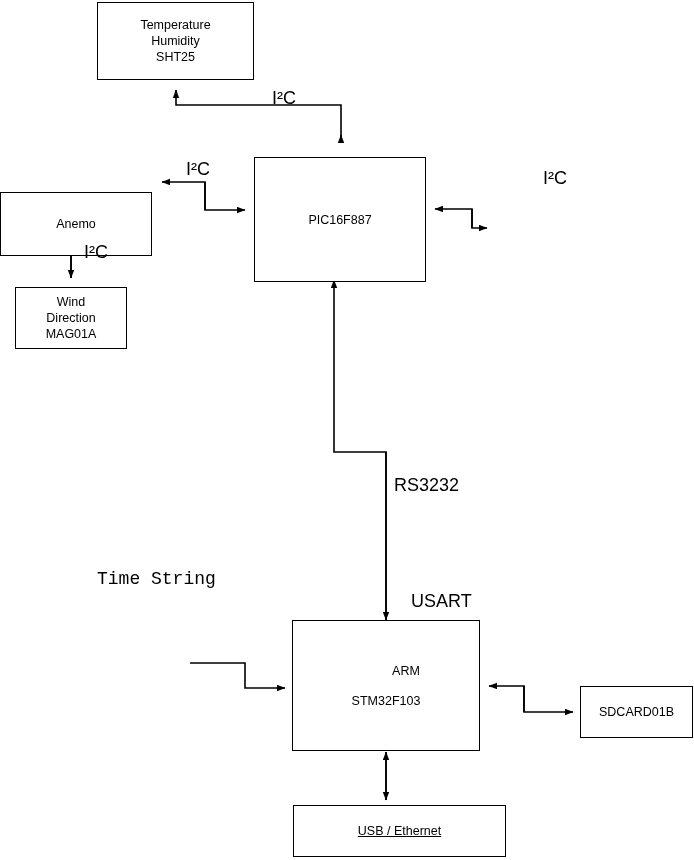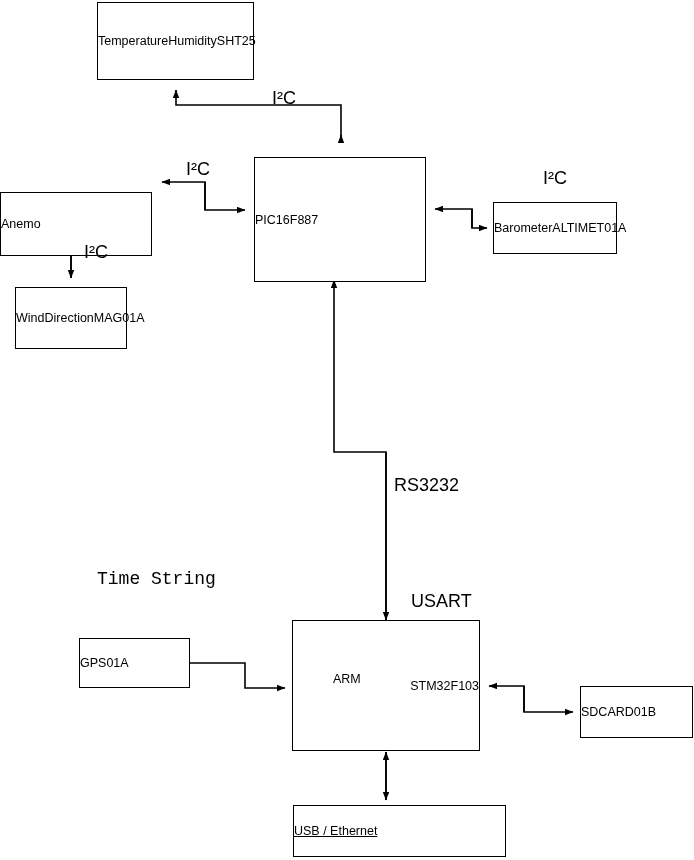--- a/index.html
+++ b/index.html
@@ -22,22 +22,23 @@
     width: 694px;
     height: 860px;
     pointer-events: none;
   }
   .node {
     position: absolute;
     box-sizing: border-box;
     border: 1.6px solid #000000;
     background: #ffffff;
     display: flex;
+    flex-direction: column;
     align-items: center;
-    justify-content: space-between;
+    justify-content: center;
     text-align: center;
     font-size: 12.5px;
     line-height: 16px;
     color: #000000;
     z-index: 2;
   }
   .node .line { display: block; }
   .node.spaced .line:first-child { margin-bottom: 14px; margin-left: 40px; }
   .edge-label {
     position: absolute;
@@ -107,34 +108,27 @@
   </div>
 
   <div class="node" style="left:0px; top:152px; width:152px; height:64px;margin-top:40px;">
     <span class="line">Anemo</span>
   </div>
 
   <div class="node" style="left:254px; top:145px; width:172px; height:125px;margin-top:12px;">
     <span class="line">PIC16F887</span>
   </div>
 
-  <div class="node" style="left:493px; top:202px; width:124px; height:52px;">
-    <span class="line">Barometer</span>
-    <span class="line">ALTIMET01A</span>
-  </div>
 
   <div class="node" style="left:15px; top:287px; width:112px; height:62px;">
     <span class="line">Wind</span>
     <span class="line">Direction</span>
     <span class="line">MAG01A</span>
   </div>
 
-  <div class="node" style="left:79px; top:638px; width:111px; height:50px;">
-    <span class="line">GPS01A</span>
-  </div>
 
   <div class="node spaced" style="left:292px; top:620px; width:188px; height:131px;">
     <span class="line">ARM</span>
     <span class="line">STM32F103</span>
   </div>
 
   <div class="node" style="left:580px; top:686px; width:113px; height:52px;">
     <span class="line">SDCARD01B</span>
   </div>
 

